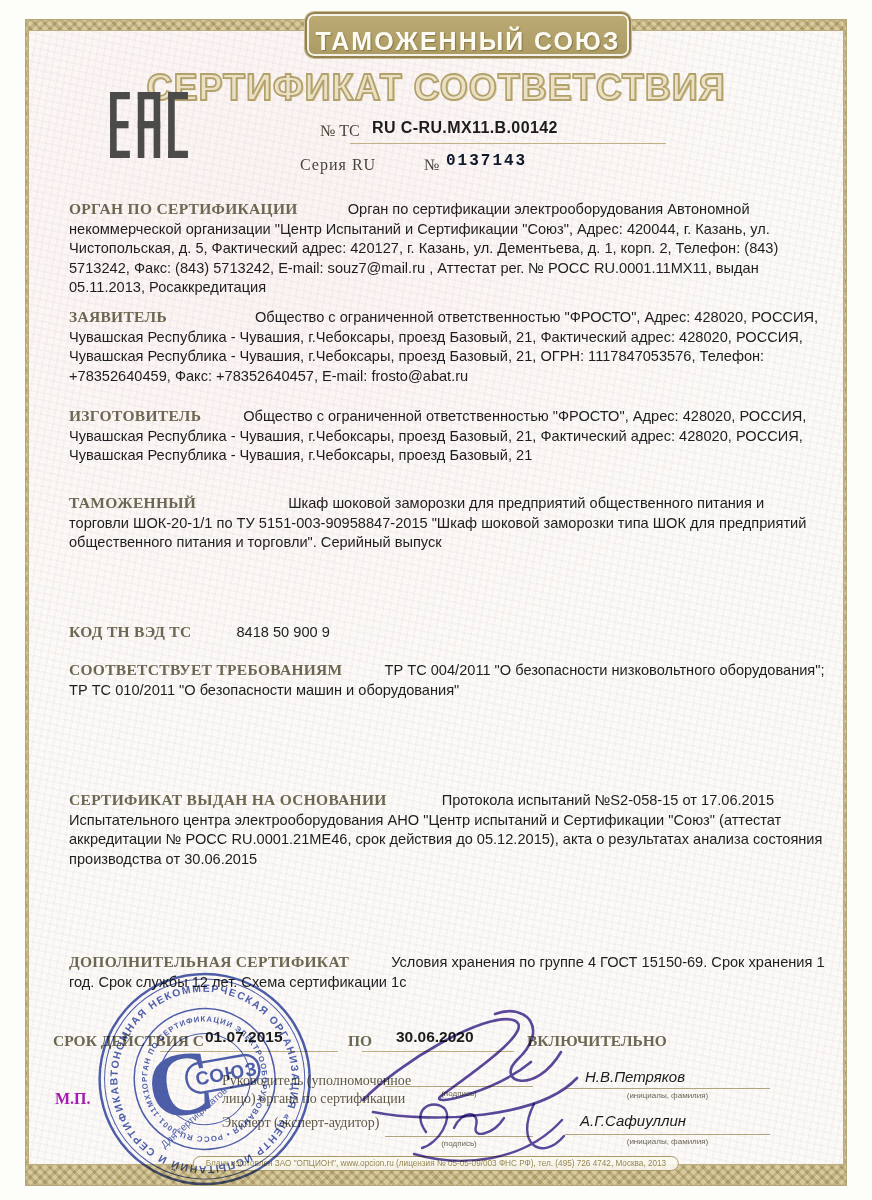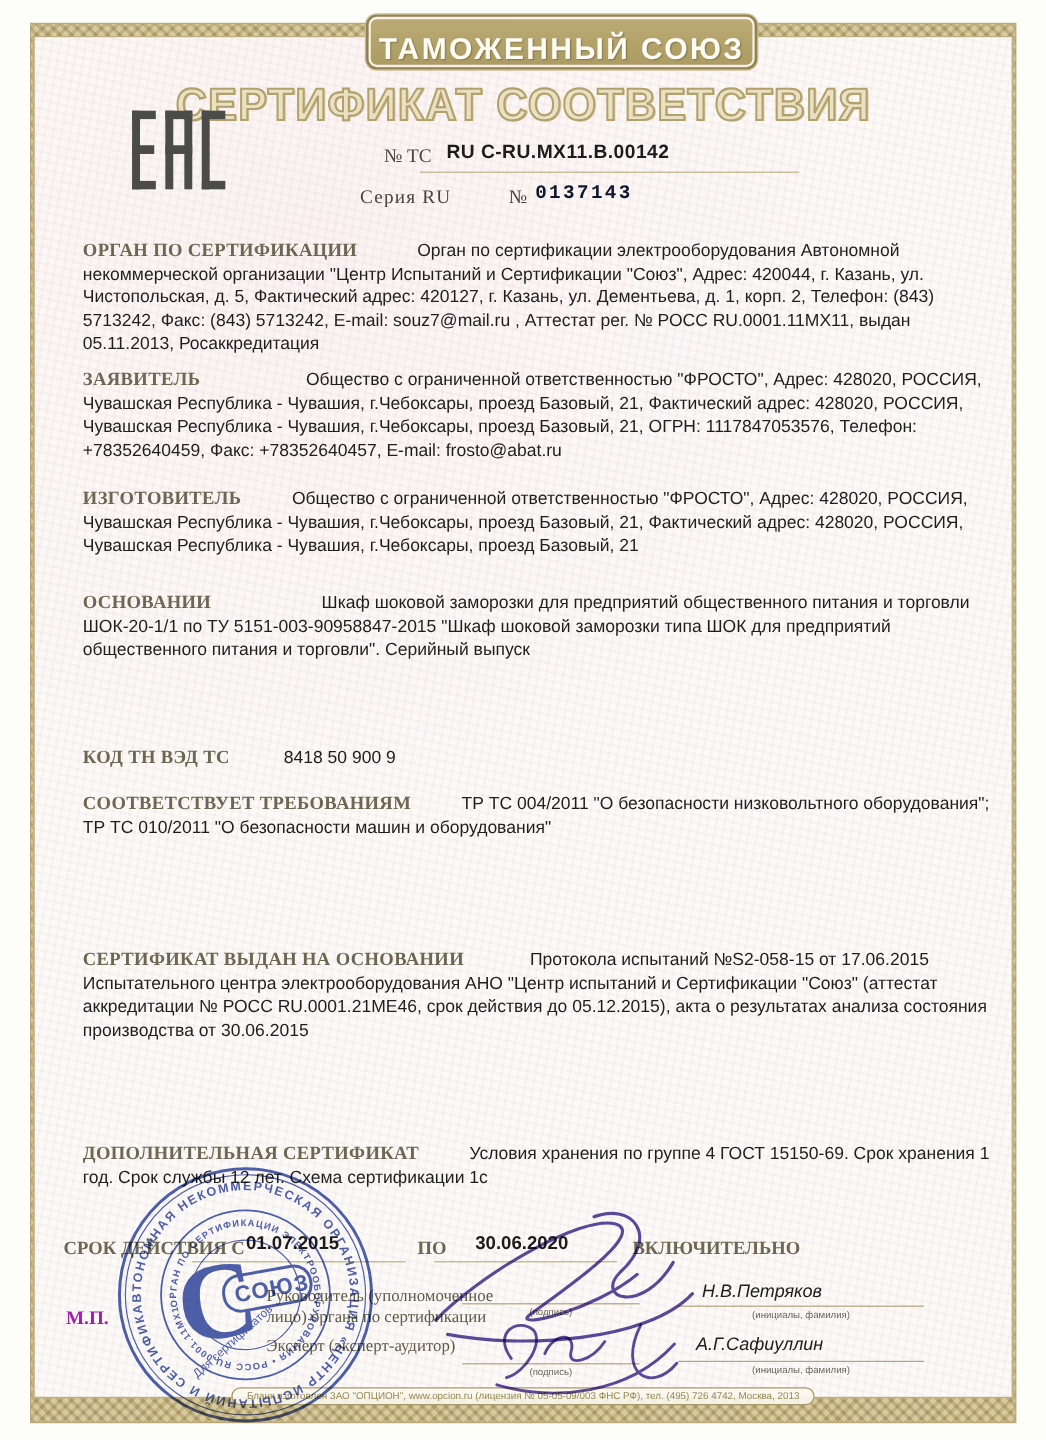--- a/index.html
+++ b/index.html
@@ -130,21 +130,21 @@
 <p class="sec" style="top:183px">
   <span class="sec-label">ОРГАН ПО СЕРТИФИКАЦИИ</span><span class="sec-gap" style="width:50px"></span><span>Орган по сертификации электрооборудования Автономной некоммерческой организации "Центр Испытаний и Сертификации "Союз", Адрес: 420044, г. Казань, ул. Чистопольская, д. 5, Фактический адрес: 420127, г. Казань, ул. Дементьева, д. 1, корп. 2, Телефон: (843) 5713242, Факс: (843) 5713242, E-mail: souz7@mail.ru , Аттестат рег. № РОСС RU.0001.11МХ11, выдан 05.11.2013, Росаккредитация</span>
 </p>
 <p class="sec" style="top:291px">
   <span class="sec-label">ЗАЯВИТЕЛЬ</span><span class="sec-gap" style="width:88px"></span><span>Общество с ограниченной ответственностью "ФРОСТО", Адрес: 428020, РОССИЯ, Чувашская Республика - Чувашия, г.Чебоксары, проезд Базовый, 21, Фактический адрес: 428020, РОССИЯ, Чувашская Республика - Чувашия, г.Чебоксары, проезд Базовый, 21, ОГРН: 1117847053576, Телефон: +78352640459, Факс: +78352640457, E-mail: frosto@abat.ru</span>
 </p>
 <p class="sec" style="top:390px">
   <span class="sec-label">ИЗГОТОВИТЕЛЬ</span><span class="sec-gap" style="width:42px"></span><span>Общество с ограниченной ответственностью "ФРОСТО", Адрес: 428020, РОССИЯ, Чувашская Республика - Чувашия, г.Чебоксары, проезд Базовый, 21, Фактический адрес: 428020, РОССИЯ, Чувашская Республика - Чувашия, г.Чебоксары, проезд Базовый, 21</span>
 </p>
 <p class="sec" style="top:477px">
-  <span class="sec-label">ОСНОВАНИИ</span><span class="sec-gap" style="width:92px"></span><span>Шкаф шоковой заморозки для предприятий общественного питания и торговли ШОК-20-1/1 по ТУ 5151-003-90958847-2015  "Шкаф шоковой заморозки типа ШОК для предприятий общественного питания и торговли". Серийный выпуск</span>
+  <span class="sec-label">ТАМОЖЕННЫЙ</span><span class="sec-gap" style="width:92px"></span><span>Шкаф шоковой заморозки для предприятий общественного питания и торговли ШОК-20-1/1 по ТУ 5151-003-90958847-2015  "Шкаф шоковой заморозки типа ШОК для предприятий общественного питания и торговли". Серийный выпуск</span>
 </p>
 <p class="sec" style="top:606px">
   <span class="sec-label">КОД ТН ВЭД ТС</span><span class="sec-gap" style="width:45px"></span><span>8418 50 900 9</span>
 </p>
 <p class="sec" style="top:644px">
   <span class="sec-label">СООТВЕТСТВУЕТ ТРЕБОВАНИЯМ</span><span class="sec-gap" style="width:42px"></span><span>ТР ТС 004/2011 "О безопасности низковольтного оборудования"; ТР ТС 010/2011 "О безопасности машин и оборудования"</span>
 </p>
 <p class="sec" style="top:774px">
   <span class="sec-label">СЕРТИФИКАТ ВЫДАН НА ОСНОВАНИИ</span><span class="sec-gap" style="width:55px"></span><span>Протокола испытаний №S2-058-15 от 17.06.2015 Испытательного центра электрооборудования АНО "Центр испытаний и Сертификации "Союз" (аттестат аккредитации № РОСС RU.0001.21МЕ46, срок действия до 05.12.2015), акта о результатах анализа состояния производства от 30.06.2015</span>
 </p>

